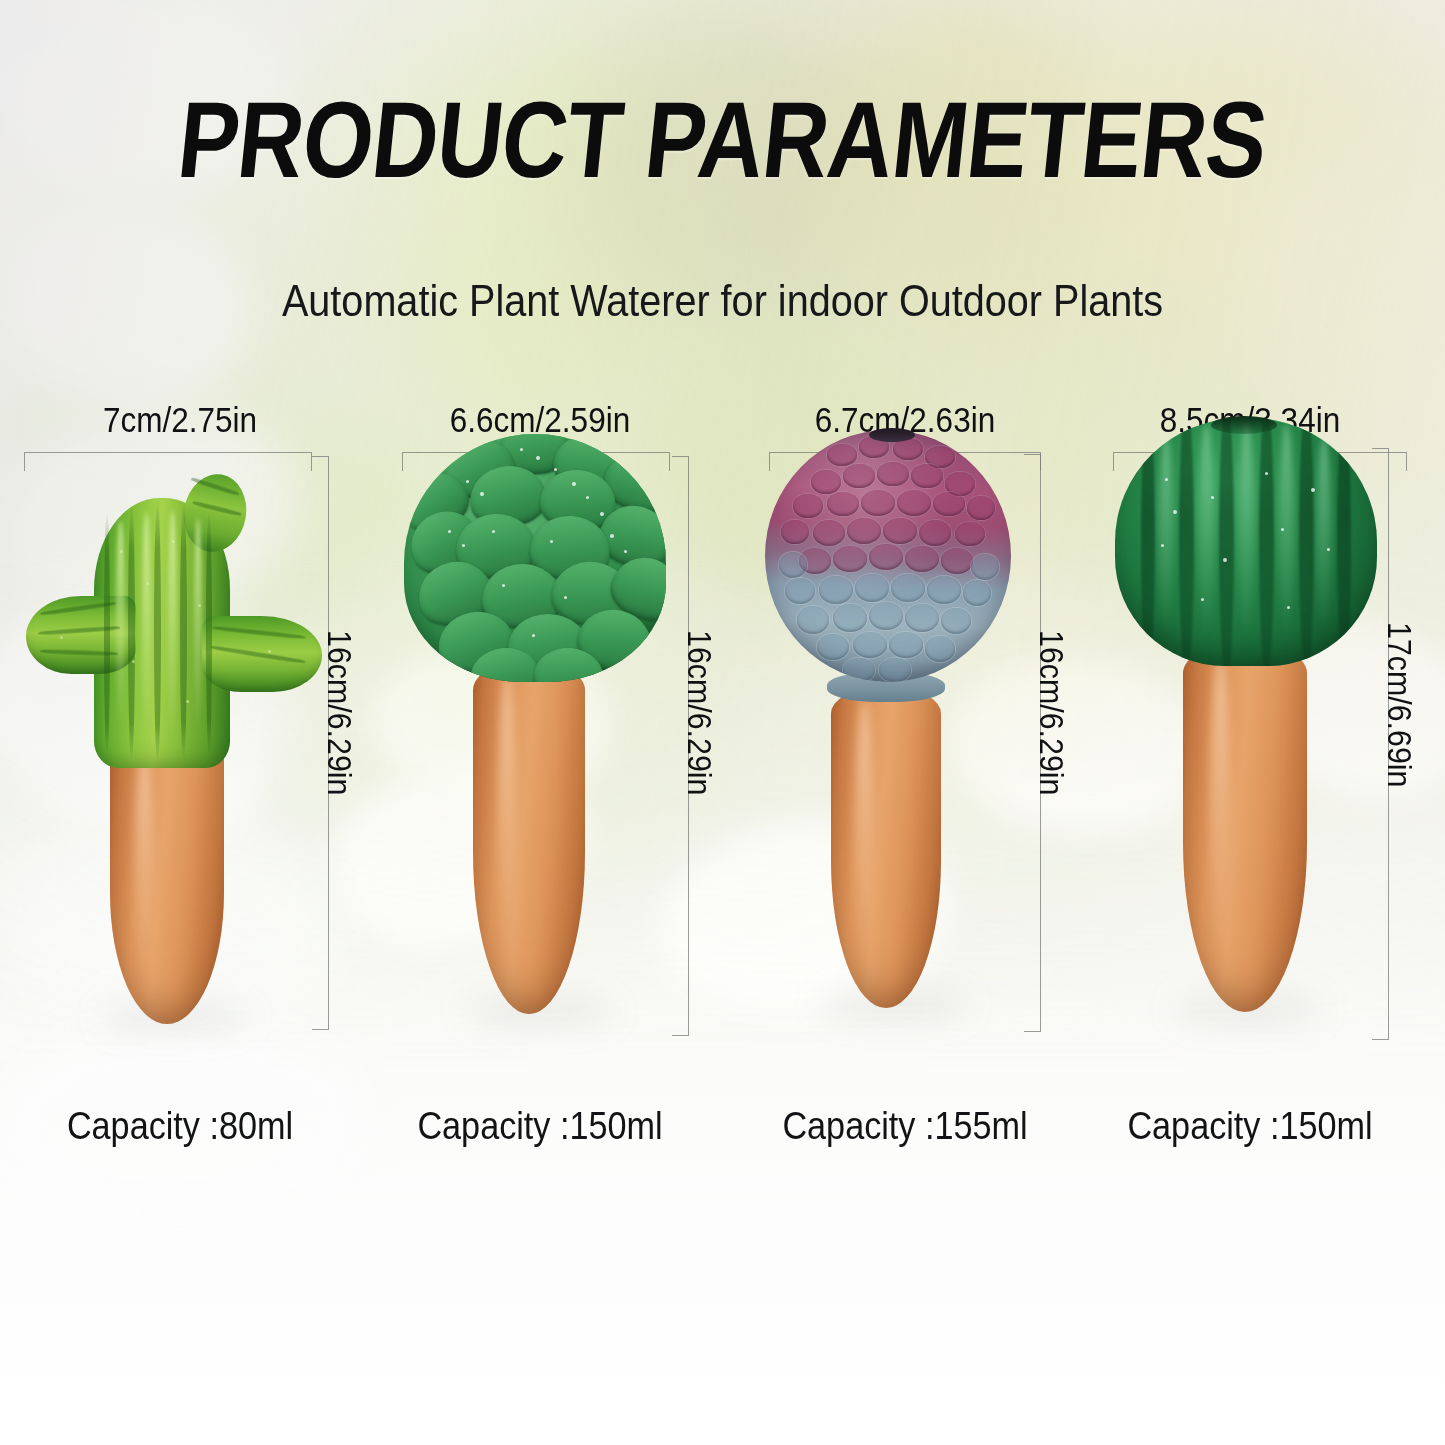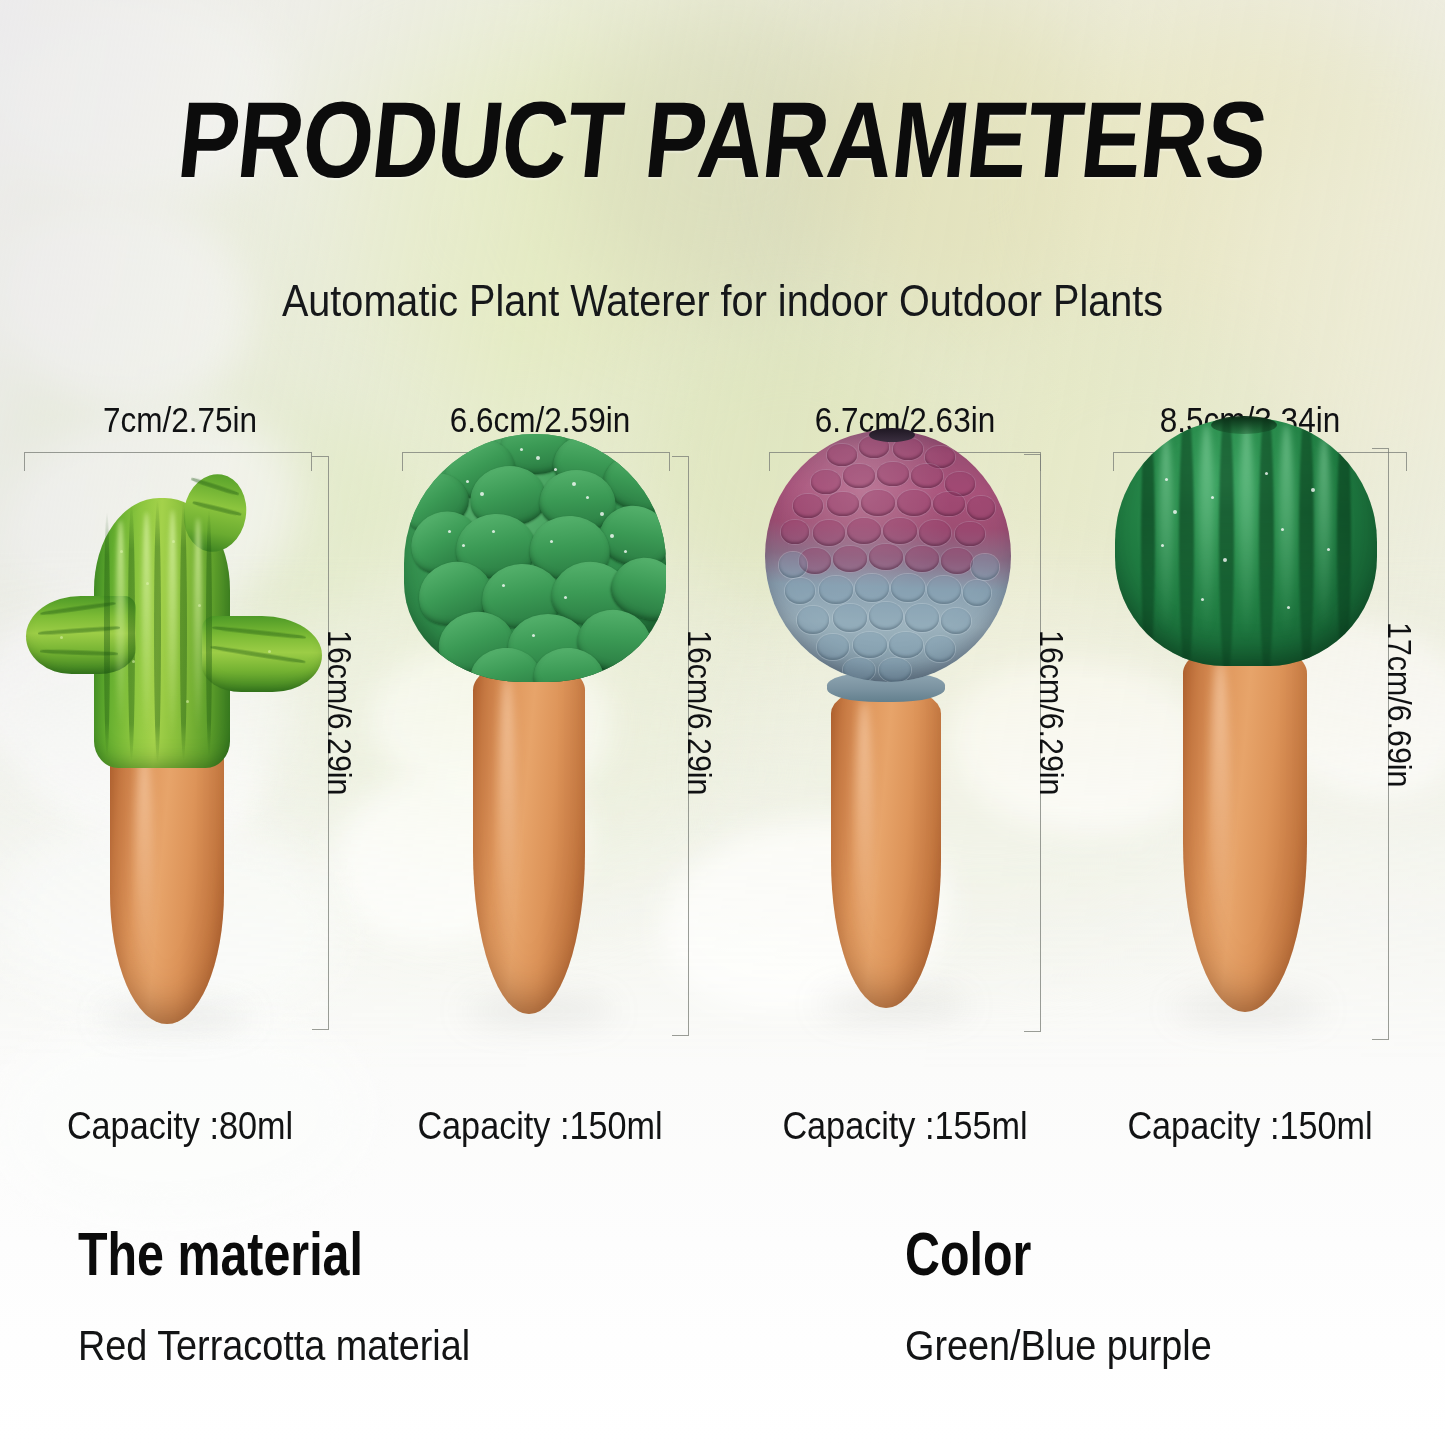--- a/index.html
+++ b/index.html
@@ -537,21 +537,14 @@
       <div class="caplabel" style="width:330px;">Capacity :150ml</div>
     </div>
 
     <div>
       <div class="vbr" style="left:1372px;top:48px;width:16px;height:590px;"></div>
       <div class="vlabel" style="left:1418px;top:222px;">17cm/6.69in</div>
     </div>
 
   </div>
 
-  <div class="footer">
-    <div class="fhead" style="left:78px;top:18px;">The material</div>
-    <div class="fbody" style="left:78px;top:122px;">Red Terracotta material</div>
-
-    <div class="fhead" style="left:905px;top:18px;">Color</div>
-    <div class="fbody" style="left:905px;top:122px;">Green/Blue purple</div>
-  </div>
 
 </div>
 
 </body></html>

